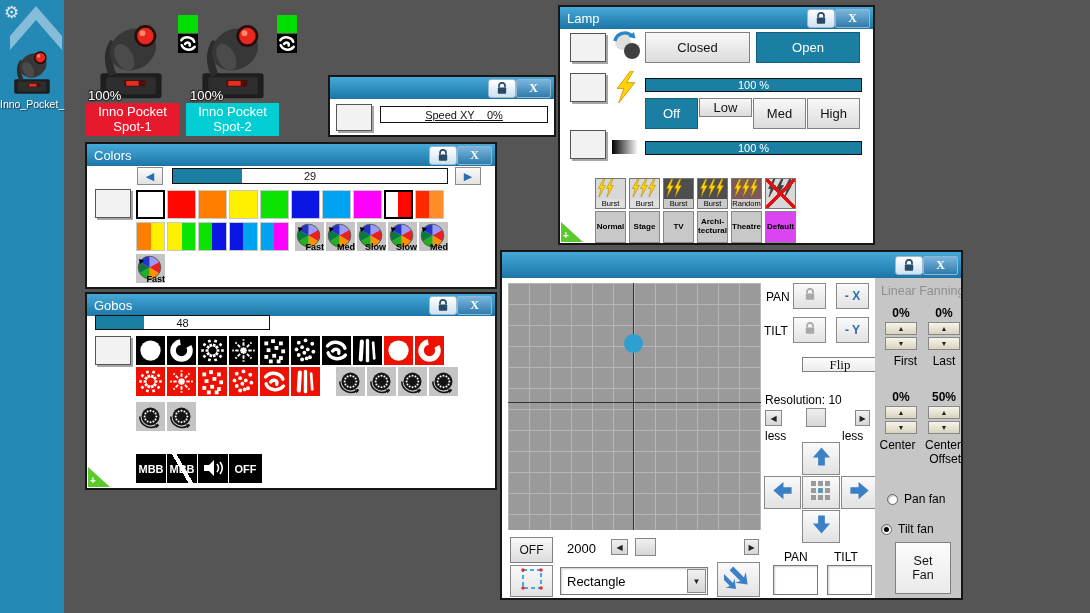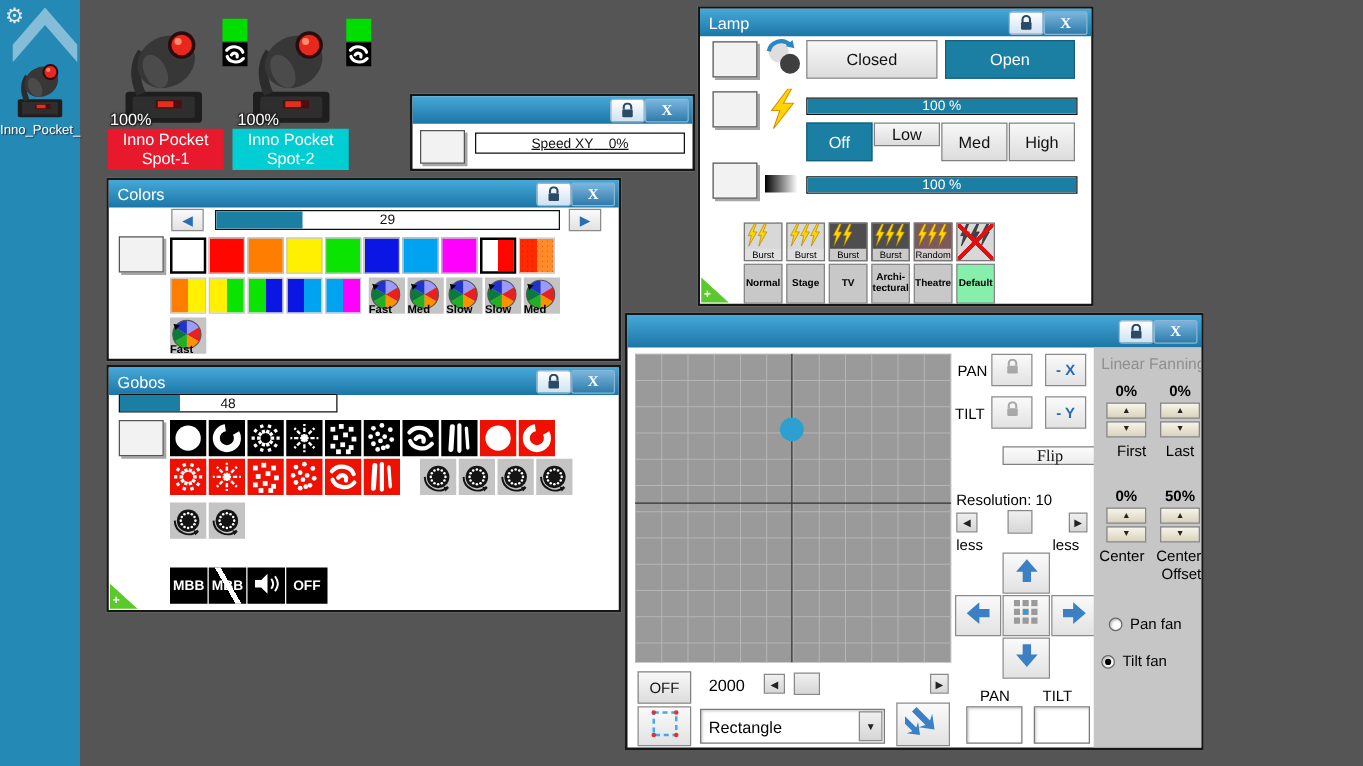--- a/index.html
+++ b/index.html
@@ -17,21 +17,21 @@
   .btn3d{background:linear-gradient(#f8f8f8,#dcdcdc);border:1px solid #808080;display:flex;align-items:center;
     justify-content:center;box-sizing:border-box;font-size:13px;color:#111;position:absolute;}
   .teal{background:#1a7fa3 !important;color:#fff !important;border:1px solid #14607c !important;}
   .presetbtn{position:absolute;background:#f2f2f2;border:1px solid #555;box-shadow:2px 2px 0 rgba(0,0,0,.35);box-sizing:border-box;}
   .slider{position:absolute;border:1px solid #111;background:#fff;font-size:11px;color:#111;box-sizing:border-box;overflow:hidden;}
   .slider .fill{position:absolute;left:0;top:0;bottom:0;background:#1a7fa3;}
   .slider .txt{position:absolute;left:0;right:0;top:50%;transform:translateY(-50%);text-align:center;}
   .row{position:absolute;display:flex;gap:2px;}
   .swatch{width:29px;height:29px;box-sizing:border-box;flex:0 0 auto;}
   .wheelbtn{width:29px;height:29px;background:#c4c4c4;position:relative;flex:0 0 auto;}
-  .wheelbtn .lbl{position:absolute;bottom:-1px;left:0;right:0;text-align:left;font-size:9px;font-weight:bold;color:#000;}
+  .wheelbtn .lbl{position:absolute;bottom:-1px;left:0;right:0;text-align:right;font-size:9px;font-weight:bold;color:#000;}
   .gobo{width:29px;height:29px;display:flex;align-items:center;justify-content:center;flex:0 0 auto;}
   .greentri{position:absolute;left:1px;bottom:1px;width:0;height:0;border-bottom:20px solid #5bc82c;border-right:22px solid transparent;}
   .greentri span{position:absolute;left:2px;top:8px;color:#fff;font-size:10px;font-weight:bold;}
   .spinbtn{width:32px;height:13px;background:linear-gradient(#f7f4ea,#d9d3bd);border:1px solid #888;box-sizing:border-box;
     font-size:7px;display:flex;align-items:center;justify-content:center;color:#222;}
   .radio{width:11px;height:11px;border-radius:50%;border:1px solid #666;background:#fff;box-shadow:inset 1px 1px 2px #bbb;box-sizing:border-box;}
   .radio.sel::after{content:"";display:block;width:5px;height:5px;margin:2px 0 0 2px;background:#000;border-radius:50%;}
   .tfield{position:absolute;background:#fff;border:1px solid #7a7a7a;box-shadow:inset 1px 1px 2px #ccc;box-sizing:border-box;}
   .arrbtn{position:absolute;background:linear-gradient(#fafafa,#e2e2e2);border:1px solid #8a8a8a;display:flex;
     align-items:center;justify-content:center;box-sizing:border-box;}
@@ -258,21 +258,21 @@
           </div>
           <div style="position:absolute;inset:0;background:linear-gradient(45deg,transparent 46%,#e01010 46%,#e01010 54%,transparent 54%),linear-gradient(-45deg,transparent 46%,#e01010 46%,#e01010 54%,transparent 54%);"></div>
         </div>
       </div>
     <div class="row" style="left:35px;top:204px;gap:3px;">
         <div class="" style="width: 29px; height: 30px; background: rgb(200, 200, 200); border: 1px solid rgb(136, 136, 136); color: rgb(0, 0, 0); font-size: 8px; font-weight: bold; display: flex; align-items: center; justify-content: center; text-align: center; line-height: 1.1; flex: 0 0 auto; word-break: break-word;">Normal</div>
         <div class="" style="width: 29px; height: 30px; background: rgb(200, 200, 200); border: 1px solid rgb(136, 136, 136); color: rgb(0, 0, 0); font-size: 8px; font-weight: bold; display: flex; align-items: center; justify-content: center; text-align: center; line-height: 1.1; flex: 0 0 auto; word-break: break-word;">Stage</div>
         <div class="" style="width: 29px; height: 30px; background: rgb(200, 200, 200); border: 1px solid rgb(136, 136, 136); color: rgb(0, 0, 0); font-size: 8px; font-weight: bold; display: flex; align-items: center; justify-content: center; text-align: center; line-height: 1.1; flex: 0 0 auto; word-break: break-word;">TV</div>
         <div class="" style="width: 29px; height: 30px; background: rgb(200, 200, 200); border: 1px solid rgb(136, 136, 136); color: rgb(0, 0, 0); font-size: 8px; font-weight: bold; display: flex; align-items: center; justify-content: center; text-align: center; line-height: 1.1; flex: 0 0 auto; word-break: break-word;">Archi-tectural</div>
         <div class="" style="width: 29px; height: 30px; background: rgb(200, 200, 200); border: 1px solid rgb(136, 136, 136); color: rgb(0, 0, 0); font-size: 8px; font-weight: bold; display: flex; align-items: center; justify-content: center; text-align: center; line-height: 1.1; flex: 0 0 auto; word-break: break-word;">Theatre</div>
-        <div class="" style="width: 29px; height: 30px; background: #86efac; border: 1px solid rgb(136, 136, 136); color: rgb(0, 0, 0); font-size: 8px; font-weight: bold; display: flex; align-items: center; justify-content: center; text-align: center; line-height: 1.1; flex: 0 0 auto; word-break: break-word;">Default</div>
+        <div class="" style="width: 29px; height: 30px; background: #d946ef; border: 1px solid rgb(136, 136, 136); color: rgb(0, 0, 0); font-size: 8px; font-weight: bold; display: flex; align-items: center; justify-content: center; text-align: center; line-height: 1.1; flex: 0 0 auto; word-break: break-word;">Default</div>
       </div>
     <div class="greentri">
         <span>+</span>
       </div>
   </div>
 
   <div class="win" style="left:85px;top:142px;width:412px;height:147px;">
     <div class="tbar">
       <span>Colors</span>
       <div class="tlock">
@@ -839,15 +839,16 @@
       </div>
 
       <div style="position:absolute;left:12px;top:214px;display:flex;align-items:center;gap:6px;">
         <div class="radio"></div>
         <span style="font-size:12px;">Pan fan</span>
       </div>
       <div style="position:absolute;left:6px;top:244px;display:flex;align-items:center;gap:6px;">
         <div class="radio sel"></div>
         <span style="font-size:12px;">Tilt fan</span>
       </div>
+      <button class="btn3d" style="left:20px;top:264px;width:56px;height:52px;font-size:12.5px;background:linear-gradient(#fcfcfc,#eaeaea);">Set Fan</button>
     </div>
   </div>
 </div>
 
 </body></html>

